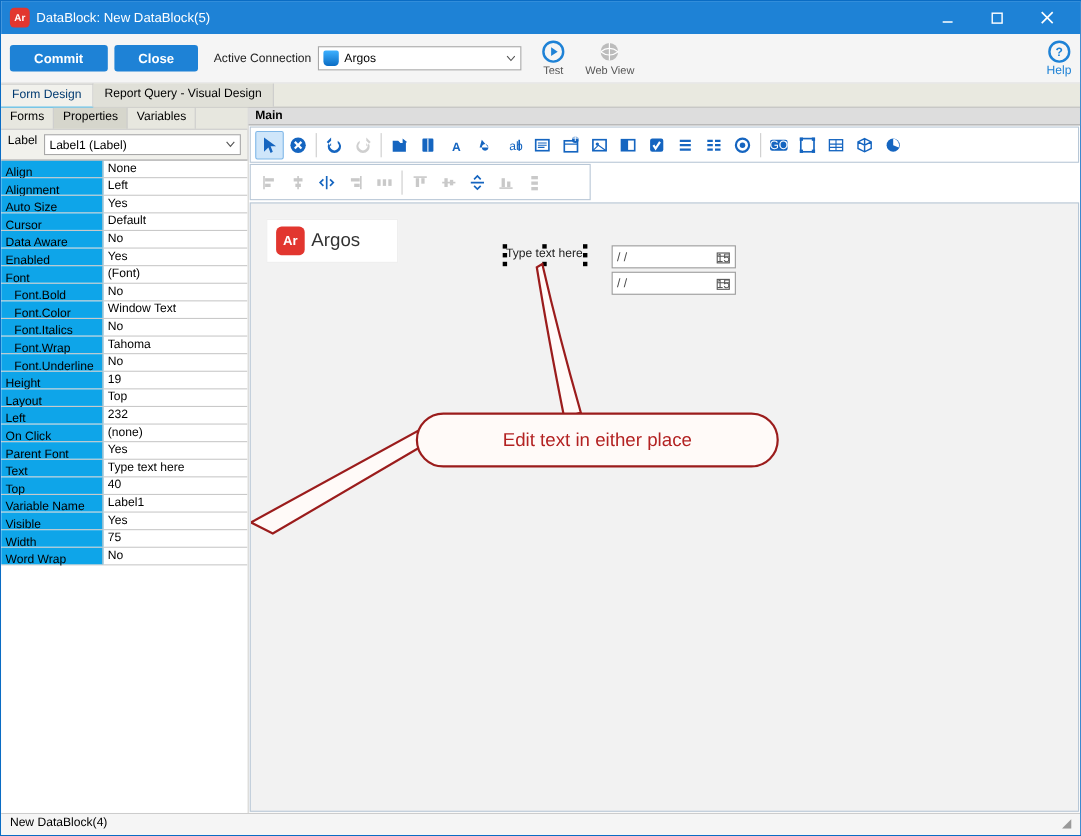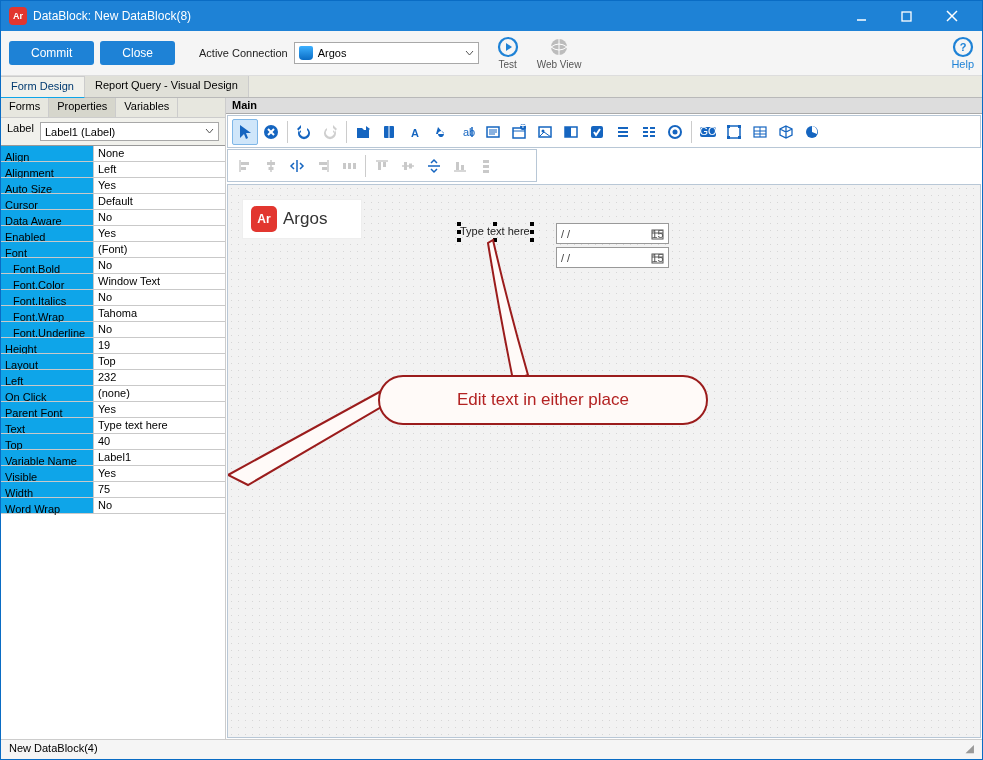--- a/index.html
+++ b/index.html
@@ -3,22 +3,22 @@
 <meta charset="utf-8">
 <style>
 *{box-sizing:border-box;margin:0;padding:0;font-family:Tahoma,Arial,sans-serif;font-size:11px}
 body{background:#fff;width:983px;height:760px;border:1px solid #0a6cc4;position:relative;overflow:hidden}
 .titlebar{height:30px;background:#1e82d6;color:#fff;display:flex;align-items:center;padding:0 8px}
 .titlebar .app-icon{width:18px;height:18px;background:#e2362f;border-radius:4px;display:flex;align-items:center;justify-content:center;font-size:9px;font-weight:bold;color:#fff;margin-right:6px}
 .titlebar .title{flex:1;font-size:12px}
 .winbtns{display:flex}
 .winbtn{width:45px;height:30px;display:flex;align-items:center;justify-content:center;color:#fff;cursor:pointer}
 .topbar{height:45px;background:#f5f5f5;display:flex;align-items:center;border-bottom:1px solid #ddd;padding:0 8px;gap:6px}
-.top-btn{background:#1e82d6;color:#fff;border:none;border-radius:3px;padding:5px 22px;font-size:12px;font-weight:normal;cursor:pointer}
-.conn-label{margin-left:18px;font-size:11px;color:#222}
+.top-btn{background:#1e82d6;color:#fff;border:none;border-radius:3px;padding:5px 22px;font-size:12px;font-weight:bold;cursor:pointer}
+.conn-label{margin-left:8px;font-size:11px;color:#222}
 .conn-sel{display:flex;align-items:center;border:1px solid #a8a8a8;background:#fff;height:22px;width:185px;padding:0 4px;justify-content:space-between;cursor:pointer}
 .ico-db{width:14px;height:14px;background:linear-gradient(#3cb0ff,#0a6cc4);border-radius:2px 2px 4px 4px}
 .toolab{display:flex;flex-direction:column;align-items:center;margin-left:12px;cursor:pointer}
 .toolab .ic{width:22px;height:22px;display:flex;align-items:center;justify-content:center}
 .toolab .lab{font-size:10px;color:#555;margin-top:1px}
 .help-ic{margin-left:auto;display:flex;flex-direction:column;align-items:center;cursor:pointer}
 .tabs{height:22px;background:#e9e9e0;display:flex;border-bottom:1px solid #b9b9b9}
 .tab{padding:3px 10px;border-right:1px solid #ccc;cursor:pointer;background:#e0e0d8}
 .tab.active{background:#f1f1ec;border-top:1px solid #ccc;border-bottom:1px solid #0ea5e9;margin-bottom:-1px;color:#003a70}
 .body{display:flex;height:calc(100% - 30px - 45px - 22px - 20px)}
@@ -50,21 +50,21 @@
 .cal-ic{font-size:12px;color:#333}
 .callout{position:absolute;left:150px;top:190px;width:330px;height:50px;background:#fffaf8;border:2px solid #9b1c1c;border-radius:28px;display:flex;align-items:center;justify-content:center;color:#b32222;font-size:17px;font-family:'Segoe UI',Arial}
 .status{height:20px;background:#f5f5f5;border-top:1px solid #ccc;padding:2px 8px;display:flex;justify-content:space-between}
 svg{display:block}
 </style>
 </head>
 <body>
 
 <div class="titlebar">
   <div class="app-icon">Ar</div>
-  <div class="title">DataBlock: New DataBlock(8)</div>
+  <div class="title">DataBlock: New DataBlock(5)</div>
   <div class="winbtns">
     <div class="winbtn">
         <svg width="11" height="11">
           <line x1="1" y1="9" x2="10" y2="9" stroke="#fff" stroke-width="1.5"></line>
         </svg>
       </div>
     <div class="winbtn">
         <svg width="11" height="11">
           <rect x="1" y="1" width="9" height="9" stroke="#fff" fill="none" stroke-width="1.3"></rect>
         </svg>

